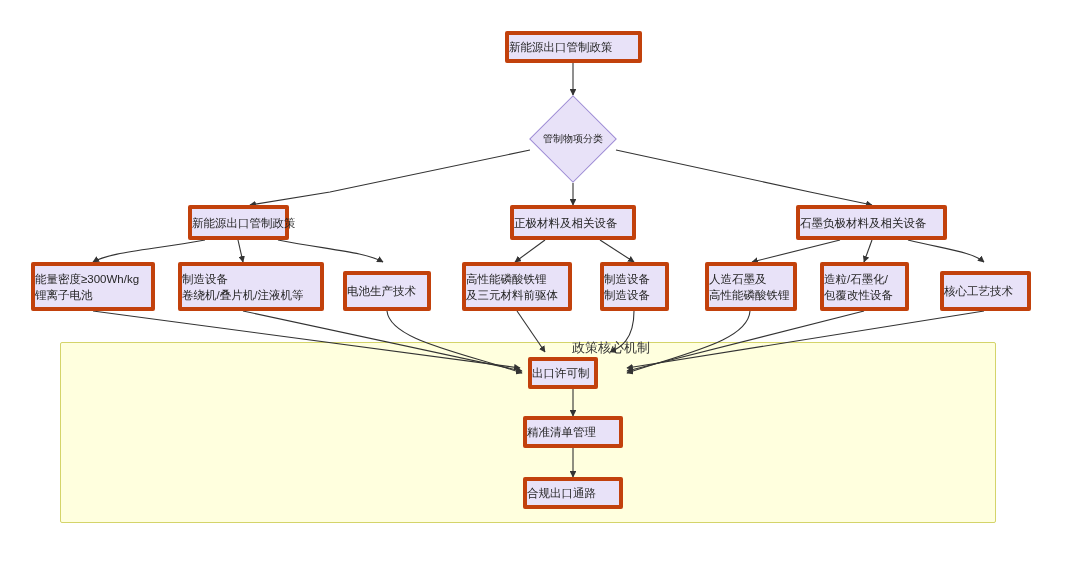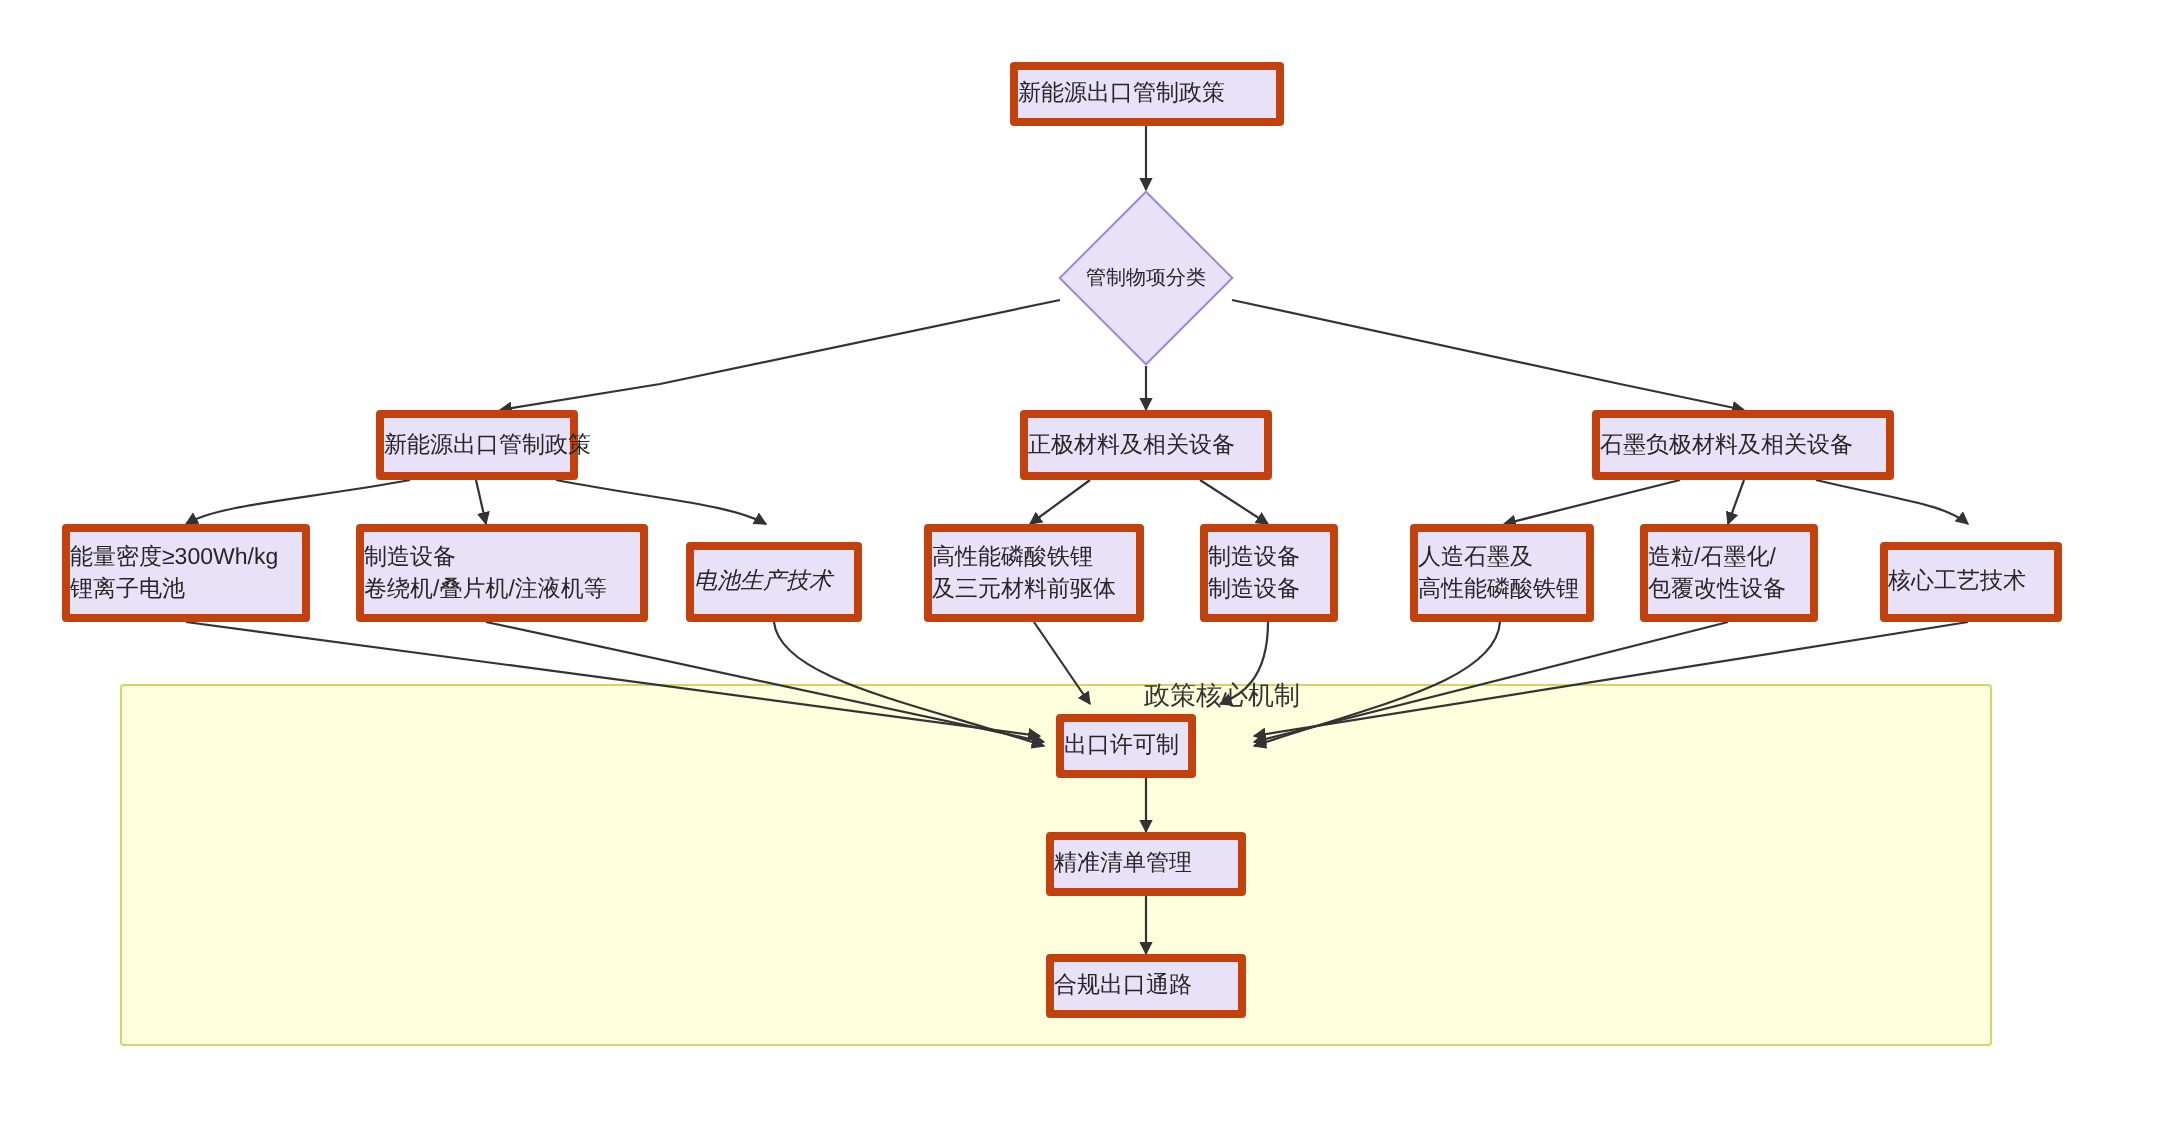--- a/index.html
+++ b/index.html
@@ -152,21 +152,21 @@
   <div class="node" style="left:31px; top:262px; width:124px; height:49px;">
     <span class="line">能量密度≥300Wh/kg</span>
     <span class="line">锂离子电池</span>
   </div>
 
   <div class="node" style="left:178px; top:262px; width:146px; height:49px;">
     <span class="line">制造设备</span>
     <span class="line">卷绕机/叠片机/注液机等</span>
   </div>
 
-  <div class="node" style="left:343px; top:271px; width:88px; height:40px;font-style:italic;">
+  <div class="node" style="left:343px; top:271px; width:88px; height:40px;">
     <span class="line">电池生产技术</span>
   </div>
 
   <div class="node" style="left:462px; top:262px; width:110px; height:49px;">
     <span class="line">高性能磷酸铁锂</span>
     <span class="line">及三元材料前驱体</span>
   </div>
 
   <div class="node" style="left:600px; top:262px; width:69px; height:49px;">
     <span class="line">制造设备</span>

